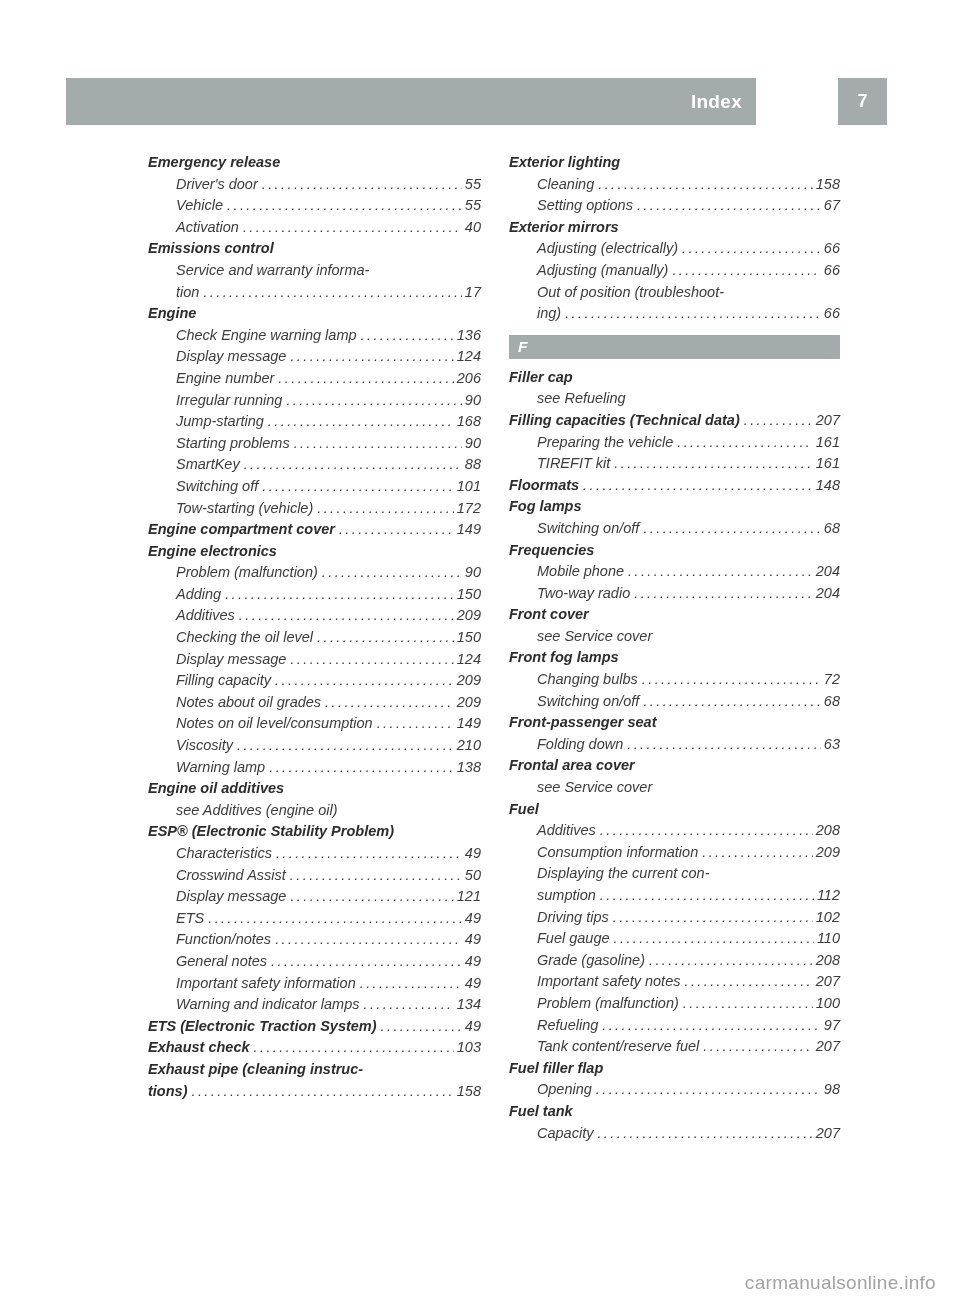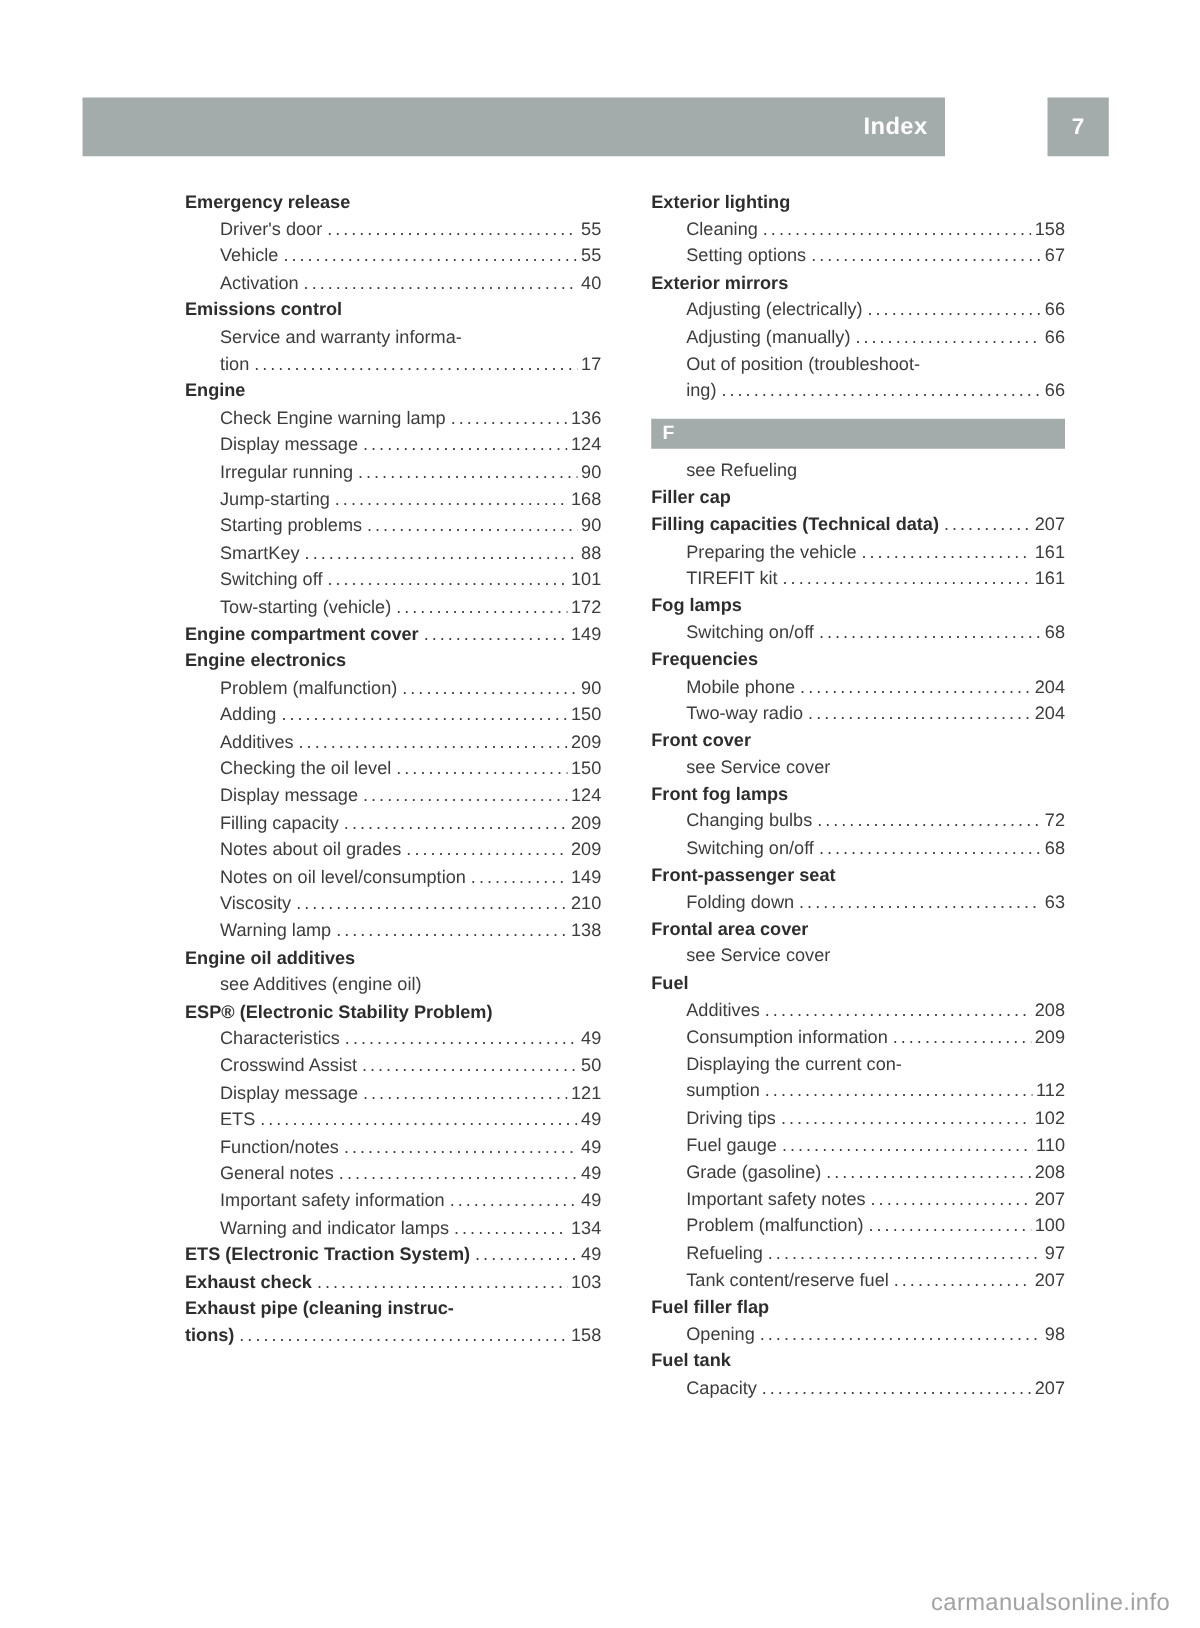--- a/index.html
+++ b/index.html
@@ -50,21 +50,22 @@
     color: #ffffff;
     font-weight: bold;
     font-size: 18px;
   }
   .content {
     position: absolute;
     left: 148px;
     top: 152px;
     width: 686px;
     display: flex;
-    gap: 40px;
+    gap: 28px;
+    font-style: italic;
   }
   .col { display: block; }
   .col-left { width: 333px; }
   .col-right { width: 331px; }
   .row {
     display: flex;
     align-items: baseline;
     line-height: 21.6px;
     font-size: 14.5px;
     color: var(--entry-color);
@@ -168,20 +169,25 @@
         <span class="label">Check Engine warning lamp</span>
         <span class="dots"></span>
         <span class="page">136</span>
       </div>
       <div class="row entry">
         <span class="label">Display message</span>
         <span class="dots"></span>
         <span class="page">124</span>
       </div>
       <div class="row entry">
+        <span class="label">Engine number</span>
+        <span class="dots"></span>
+        <span class="page">206</span>
+      </div>
+      <div class="row entry">
         <span class="label">Irregular running</span>
         <span class="dots"></span>
         <span class="page">90</span>
       </div>
       <div class="row entry">
         <span class="label">Jump-starting</span>
         <span class="dots"></span>
         <span class="page">168</span>
       </div>
       <div class="row entry">
@@ -361,40 +367,45 @@
         <span class="label">Out of position (troubleshoot-</span>
       </div>
       <div class="row entry">
         <span class="label">ing)</span>
         <span class="dots"></span>
         <span class="page">66</span>
       </div>
       <div class="section-bar">
         <span class="section-letter">F</span>
       </div>
+      <div class="row heading">
+        <span class="label">Filler cap</span>
+      </div>
       <div class="row entry">
         <span class="label">see Refueling</span>
       </div>
       <div class="row heading">
-        <span class="label">Filler cap</span>
-      </div>
-      <div class="row heading">
         <span class="label">Filling capacities (Technical data)</span>
         <span class="dots"></span>
         <span class="page">207</span>
       </div>
       <div class="row entry">
         <span class="label">Preparing the vehicle</span>
         <span class="dots"></span>
         <span class="page">161</span>
       </div>
       <div class="row entry">
         <span class="label">TIREFIT kit</span>
         <span class="dots"></span>
         <span class="page">161</span>
+      </div>
+      <div class="row heading">
+        <span class="label">Floormats</span>
+        <span class="dots"></span>
+        <span class="page">148</span>
       </div>
       <div class="row heading">
         <span class="label">Fog lamps</span>
       </div>
       <div class="row entry">
         <span class="label">Switching on/off</span>
         <span class="dots"></span>
         <span class="page">68</span>
       </div>
       <div class="row heading">

